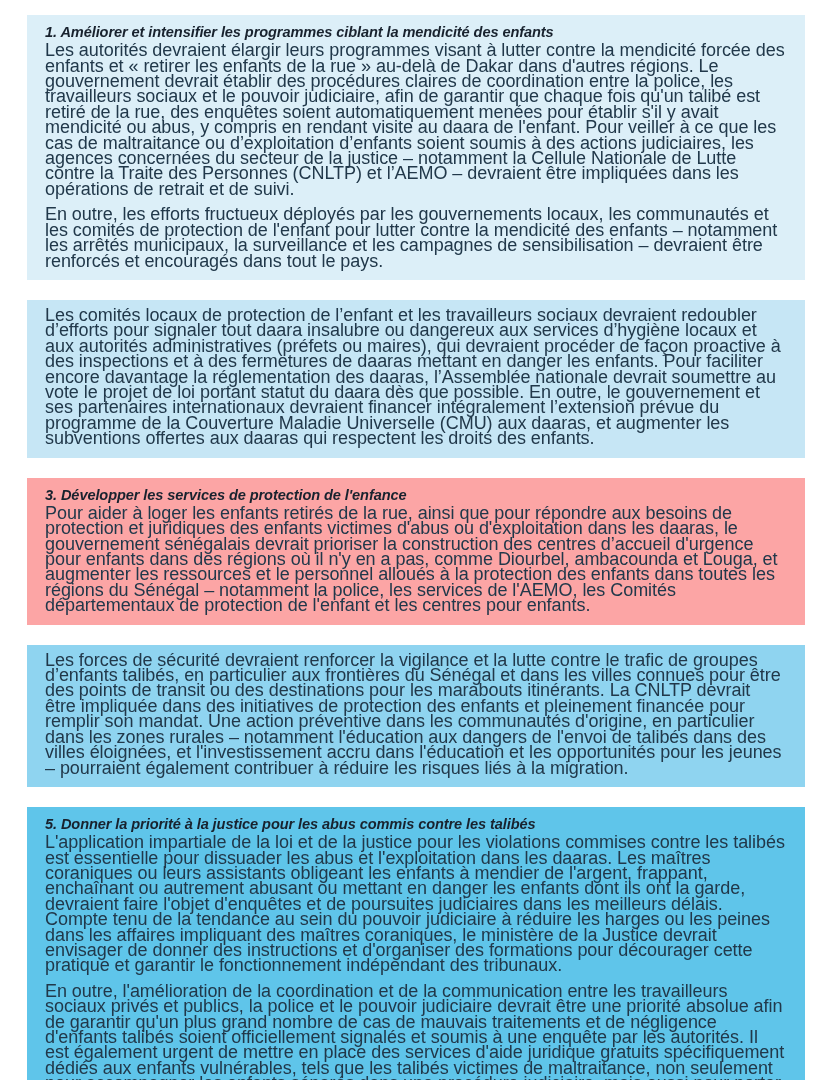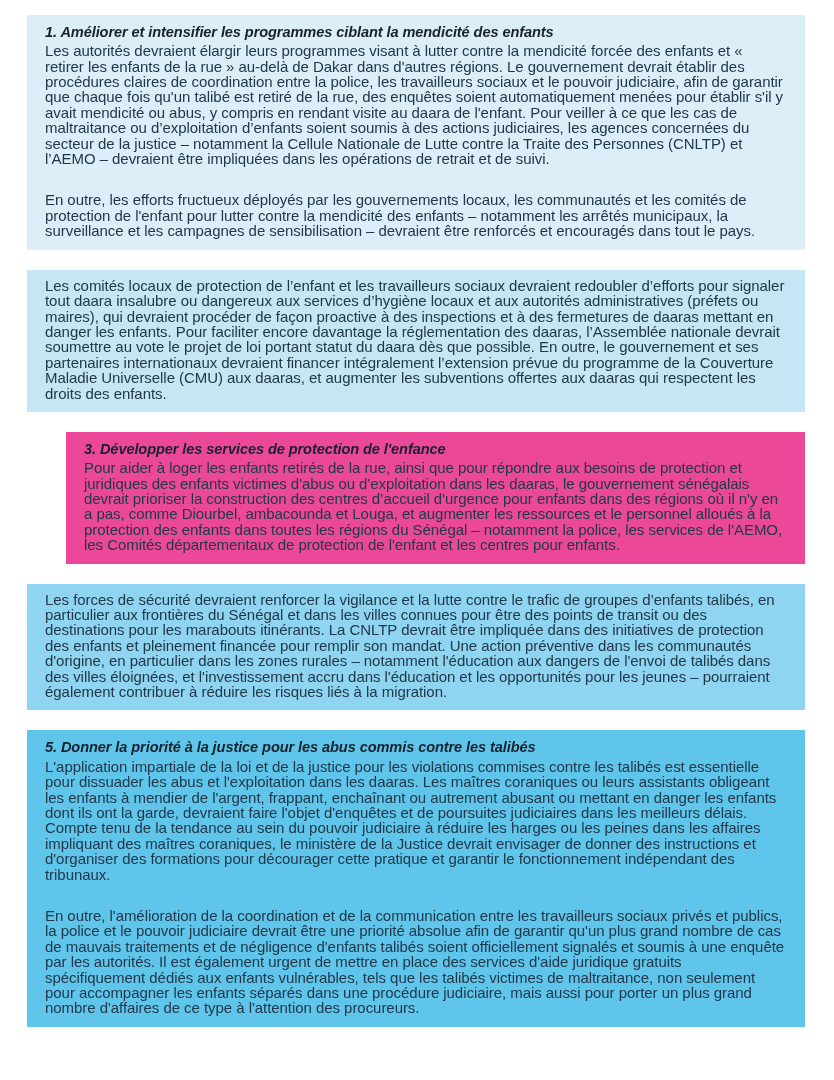--- a/index.html
+++ b/index.html
@@ -25,43 +25,43 @@
     margin: 0 0 2px 0;
     font-size: 14.6px;
     line-height: 1.25;
     font-style: italic;
     font-weight: bold;
     letter-spacing: -0.1px;
     color: var(--heading-color);
   }
   .rec-par {
     margin: 0;
-    font-size: 15px;
+    font-size: 18px;
     line-height: 15.4px;
     letter-spacing: -0.05px;
     color: var(--body-color);
   }
-  .rec-par + .rec-par { margin-top: 26px; }
+  .rec-par + .rec-par { margin-top: 10px; }
 </style>
 </head>
 <body>
 
 <div class="page">
 
   <section class="rec-box" style="background-color: rgb(220, 239, 248);">
     <h2 class="rec-heading">1. Améliorer et intensifier les programmes ciblant la mendicité des enfants</h2>
     <p class="rec-par">Les autorités devraient élargir leurs programmes visant à lutter contre la mendicité forcée des enfants et « retirer les enfants de la rue » au-delà de Dakar dans d'autres régions. Le gouvernement devrait établir des procédures claires de coordination entre la police, les travailleurs sociaux et le pouvoir judiciaire, afin de garantir que chaque fois qu'un talibé est retiré de la rue, des enquêtes soient automatiquement menées pour établir s'il y avait mendicité ou abus, y compris en rendant visite au daara de l'enfant. Pour veiller à ce que les cas de maltraitance ou d’exploitation d’enfants soient soumis à des actions judiciaires,  les agences concernées du secteur de la justice – notamment la Cellule Nationale de Lutte contre la Traite des Personnes (CNLTP) et l’AEMO – devraient être impliquées dans les opérations de retrait et de suivi.</p>
     <p class="rec-par">En outre, les efforts fructueux déployés par les gouvernements locaux, les communautés et les comités de protection de l'enfant pour lutter contre la mendicité des enfants – notamment les arrêtés municipaux, la surveillance et les campagnes de sensibilisation – devraient être renforcés et encouragés dans tout le pays.</p>
   </section>
 
   <section class="rec-box" style="background-color: rgb(198, 230, 245);">
     <p class="rec-par">Les comités locaux de protection de l’enfant et les travailleurs sociaux devraient redoubler d’efforts pour signaler tout daara insalubre ou dangereux aux services d’hygiène locaux et aux autorités administratives (préfets ou maires), qui devraient procéder de façon proactive à des inspections et à des fermetures de daaras mettant en danger les enfants. Pour faciliter encore davantage la réglementation des daaras, l’Assemblée nationale devrait soumettre au vote le projet de loi portant statut du daara dès que possible. En outre, le gouvernement et ses partenaires internationaux devraient financer intégralement l’extension prévue du programme de la Couverture Maladie Universelle (CMU) aux daaras, et augmenter les subventions offertes aux daaras qui respectent les droits des enfants.</p>
   </section>
 
-  <section class="rec-box" style="background-color: #ec4899; margin-left: 39px;">
+  <section class="rec-box" style="background-color: #fca5a5;">
     <h2 class="rec-heading">3. Développer les services de protection de l'enfance</h2>
     <p class="rec-par">Pour aider à loger les enfants retirés de la rue, ainsi que pour répondre aux besoins de protection et juridiques des enfants victimes d'abus ou d'exploitation dans les daaras, le gouvernement sénégalais devrait prioriser la construction des centres d’accueil d'urgence pour enfants dans des régions où il n'y en a pas, comme Diourbel, ambacounda et Louga, et augmenter les ressources et le personnel alloués à la protection des enfants dans toutes les régions du Sénégal – notamment la police, les services de l'AEMO, les Comités départementaux de protection de l'enfant et les centres pour enfants.</p>
   </section>
 
   <section class="rec-box" style="background-color: rgb(143, 212, 240);">
     <p class="rec-par">Les forces de sécurité devraient renforcer la vigilance et la lutte contre le trafic de groupes d’enfants talibés, en particulier aux frontières du Sénégal et dans les villes connues pour être des points de transit ou des destinations pour les marabouts itinérants. La CNLTP devrait être impliquée dans des initiatives de protection des enfants et pleinement financée pour remplir son mandat. Une action préventive dans les communautés d'origine, en particulier dans les zones rurales – notamment l'éducation aux dangers de l'envoi de talibés dans des villes éloignées, et l'investissement accru dans l'éducation et les opportunités pour les jeunes – pourraient également contribuer à réduire les risques liés à la migration.</p>
   </section>
 
   <section class="rec-box" style="background-color: rgb(95, 197, 234);">
     <h2 class="rec-heading">5. Donner la priorité à la justice pour les abus commis contre les talibés</h2>

